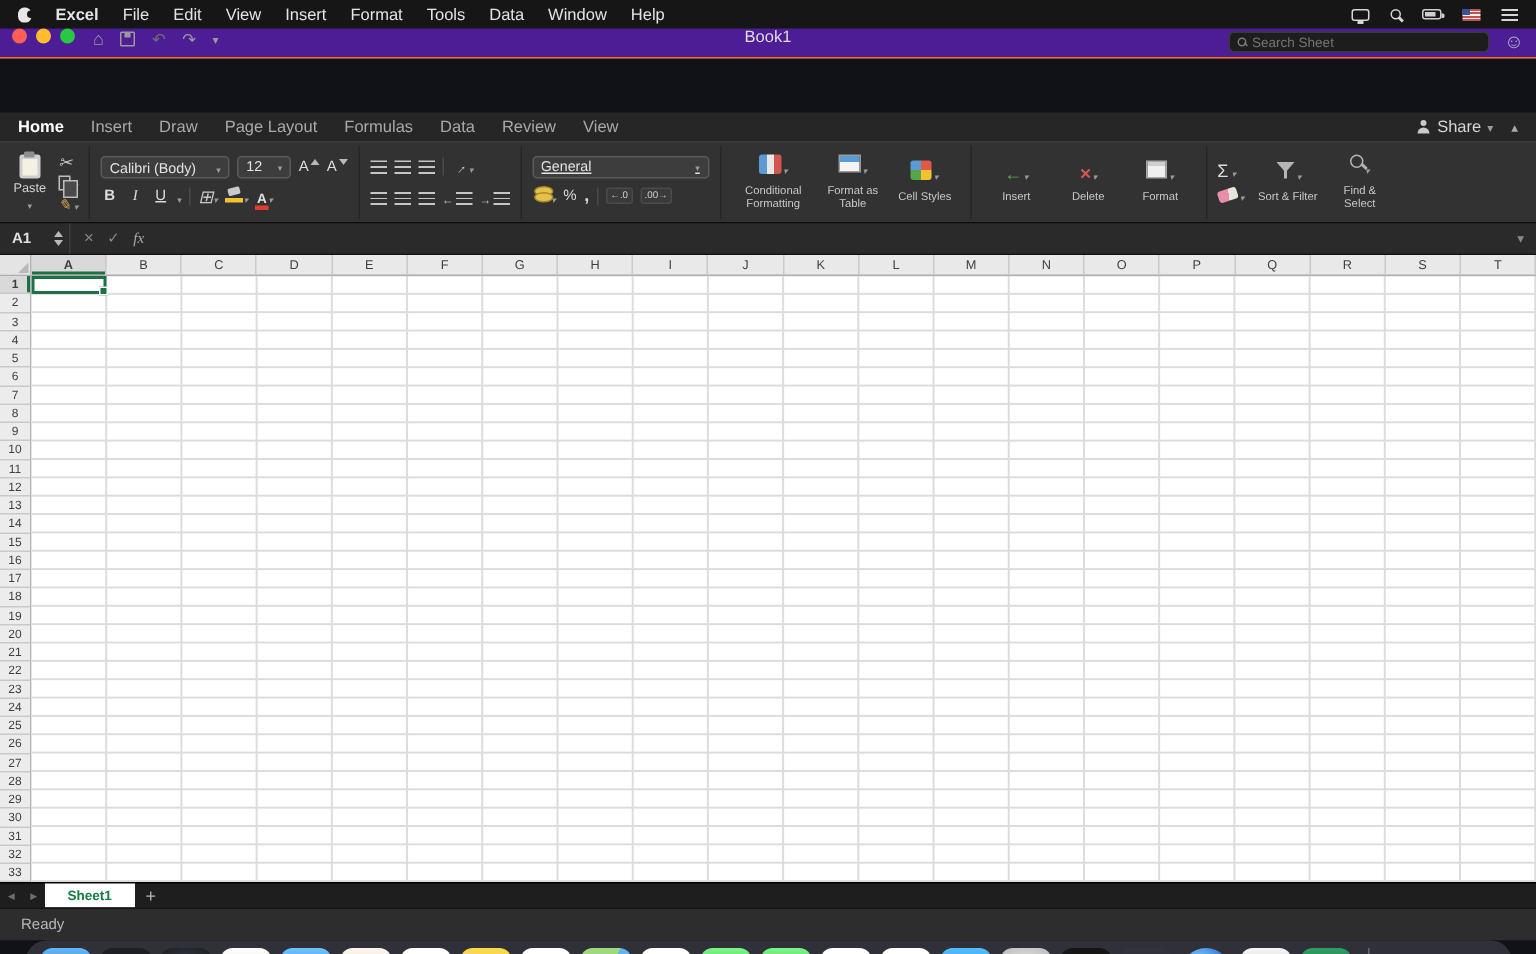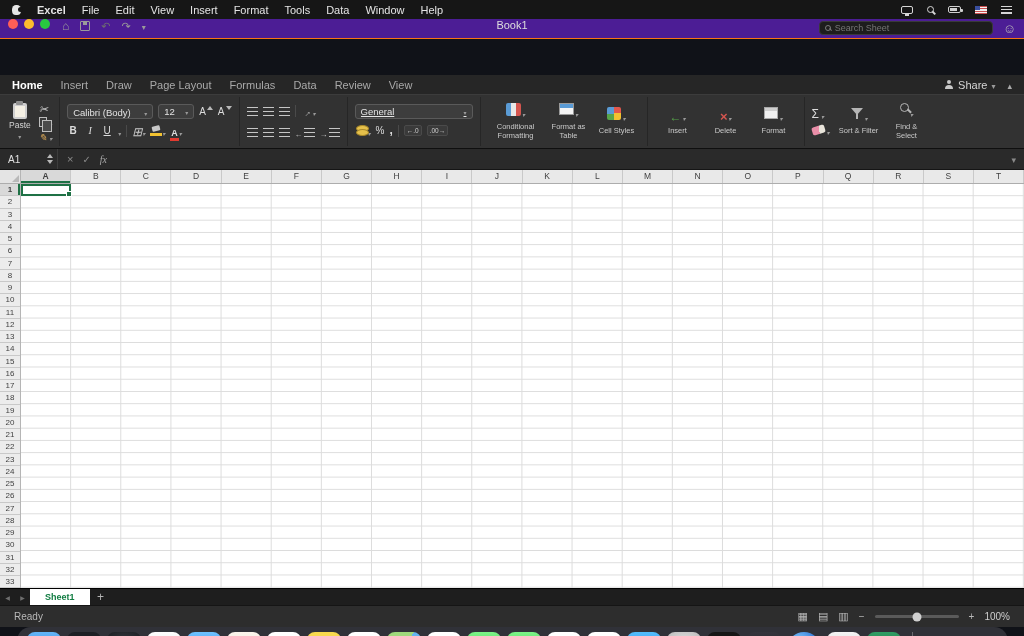--- a/index.html
+++ b/index.html
@@ -123,21 +123,21 @@
   .sum-symbol { font-size:12px; color:#dcdcdc; line-height:1; }
   .ico-eraser { width:13px; height:8px; border-radius:2px; background:linear-gradient(100deg,#e98ea8 0 55%,#e8e4da 55%); transform:rotate(-18deg); display:inline-block; }
   .ico-funnel { position:relative; width:14px; height:13px; display:inline-block; }
   .ico-funnel::before { content:""; position:absolute; left:1px; top:1px; border-left:6px solid transparent; border-right:6px solid transparent; border-top:7px solid #b5b5b5; }
   .ico-funnel::after { content:""; position:absolute; left:6px; top:7px; width:2px; height:5px; background:#b5b5b5; }
   .ico-mag { width:9px; height:9px; border:1.6px solid #b5b5b5; border-radius:50%; position:relative; display:inline-block; }
   .ico-mag::after { content:""; position:absolute; width:5px; height:1.6px; background:#b5b5b5; right:-4px; bottom:-1px; transform:rotate(45deg); }
 
   
   .formulabar { height:21px; background:#2a2a2a; border-bottom:1px solid #151515; display:flex; align-items:center; font-size:10px; color:#bbbbbb; flex:0 0 auto; }
-  .namebox { width:58px; height:100%; border-right:1px solid #3d3d3d; display:flex; align-items:center; padding:0 4px 0 8px; gap:0; }
+  .namebox { width:47px; height:100%; border-right:1px solid #3d3d3d; display:flex; align-items:center; padding:0 4px 0 8px; gap:0;font-weight:bold; }
   .nb-val { flex:1; color:#e0e0e0; }
   .nb-spin { display:flex; flex-direction:column; gap:2px; align-items:center; }
   .fb-btn { margin-left:9px; }
   .gi-x::before { content:"×"; color:#8a8a8a; font-size:11px; }
   .gi-check::before { content:"✓"; color:#8a8a8a; font-size:10px; }
   .fb-fx { margin-left:9px; font-style:italic; font-family:"Liberation Serif",serif; color:#a9a9a9; }
   .fb-input { flex:1; height:100%; }
   .fb-exp { padding:0 8px; }
   .gi-chevdown::before { content:"▾"; color:#8a8a8a; font-size:9px; }
 
@@ -565,31 +565,20 @@
     <span class="snav gi-left"></span>
     <span class="snav gi-right"></span>
     <div class="stab active">
       <span>Sheet1</span>
     </div>
     <span class="sadd">+</span>
   </div>
 
   <div class="statusbar">
     <span>Ready</span>
-    <div class="sb-right">
-      <span class="viewico gi-vnormal"></span>
-      <span class="viewico gi-vpage"></span>
-      <span class="viewico gi-vbreak"></span>
-      <span class="zoom-minus"></span>
-      <div class="zoom-slider">
-          <i class="knob"></i>
-        </div>
-      <span class="zoom-plus"></span>
-      <span class="zoom-val">100%</span>
-    </div>
   </div>
 
   <div class="dock-zone">
     <div class="dock">
         <div class="dock-icon ic-finder">
           <span class="dock-glyph">☺</span>
         </div>
         <div class="dock-icon ic-siri"></div>
         <div class="dock-icon ic-launchpad"></div>
         <div class="dock-icon ic-safari"></div>

